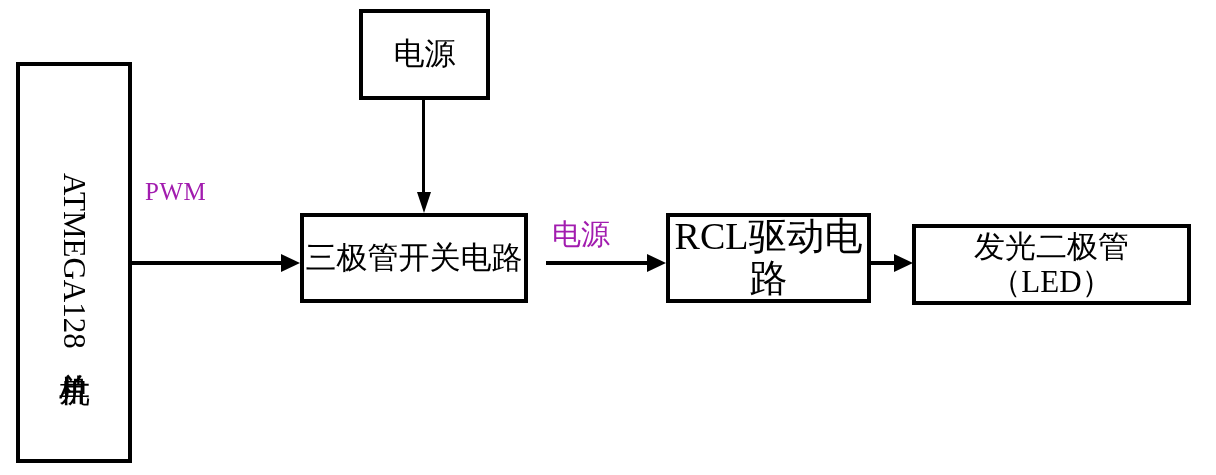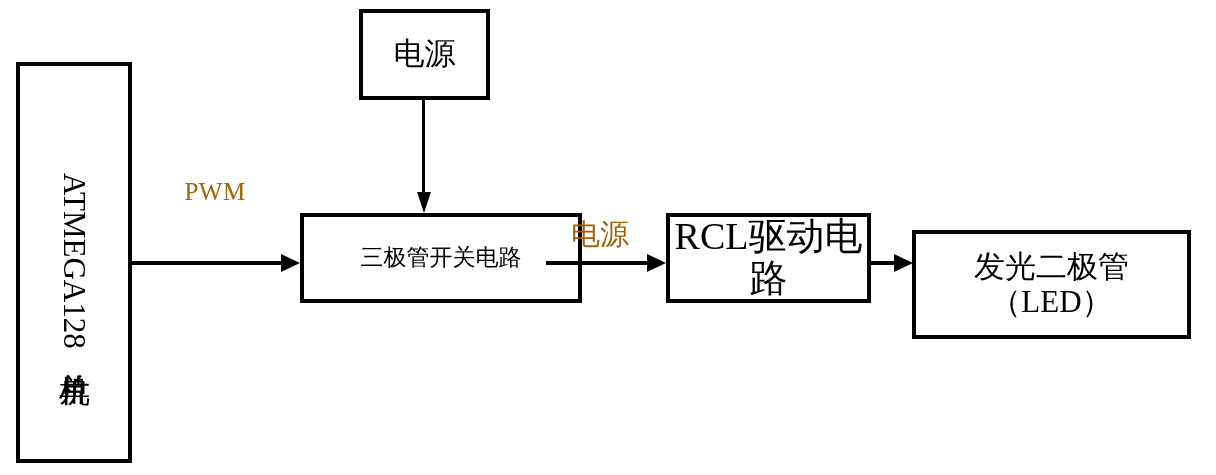--- a/index.html
+++ b/index.html
@@ -48,31 +48,31 @@
     letter-spacing: 0px;
   }
 
   #node-power {
     left: 359px; top: 9px;
     width: 131px; height: 91px;
     font-size: 31px;
   }
   #node-transistor {
     left: 300px; top: 213px;
-    width: 282px; height: 90px;
-    font-size: 23px;
+    width: 228px; height: 90px;
+    font-size: 31px;
   }
   #node-rcl {
     left: 666px; top: 213px;
     width: 205px; height: 90px;
     font-size: 38px;
   }
   #node-led {
-    left: 912px; top: 230px;
-    width: 279px; height: 109px;
+    left: 912px; top: 224px;
+    width: 279px; height: 81px;
     font-size: 31px;
   }
 
   
   .hline {
     position: absolute;
     height: 4px;
     background: #000000;
   }
   .vline {
@@ -103,24 +103,24 @@
 
   #edge-tr-line    { left: 546px; top: 261px; width: 104px; }
   #edge-tr-head    { left: 647px; top: 254px; }
 
   #edge-rcl-line   { left: 871px; top: 261px; width: 26px; }
   #edge-rcl-head   { left: 894px; top: 254px; }
 
   
   .edge-label {
     position: absolute;
-    text-align: center;
+    text-align: left;
     line-height: 1.12;
     white-space: nowrap;
-    color: #a16207;
+    color: #a21caf;
   }
   #label-pwm {
     left: 145px; top: 178px;
     width: 140px;
     font-size: 27px;
   }
   #label-pwm .latin-line { font-size: 25px; letter-spacing: 0.5px; }
   #label-power-edge {
     left: 552px; top: 218px;
     width: 96px;

